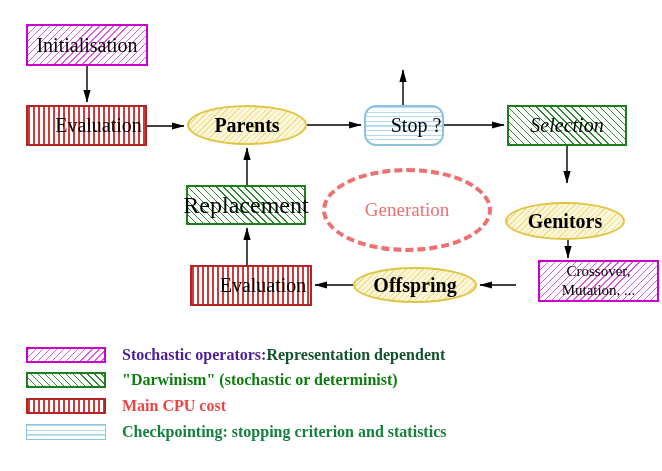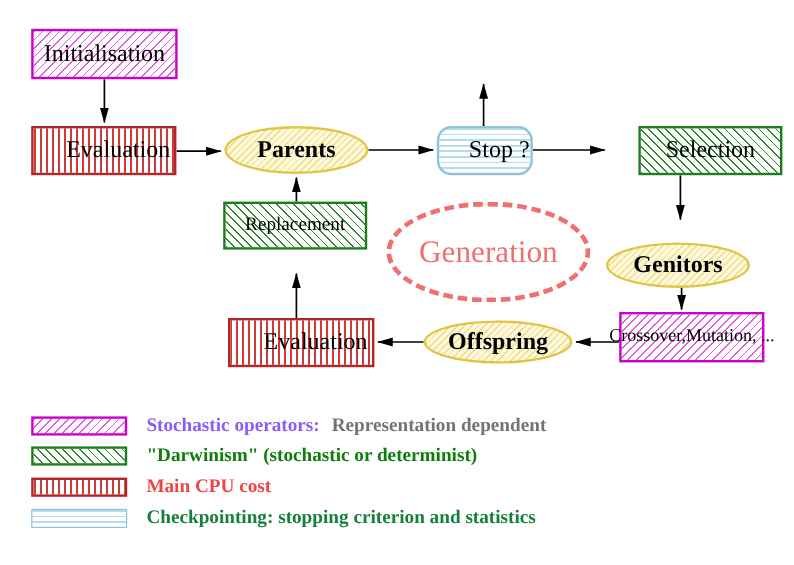--- a/index.html
+++ b/index.html
@@ -36,30 +36,30 @@
   }
   .rounded{border-radius:12px;border-width:2px;padding-left:24px;}
   
   .ellipse-yellow{
     border:2px solid #e2c445;border-radius:50%;background-color:#fdf8da;
     background-image:repeating-linear-gradient(135deg,#eedd8e 0px,#eedd8e 1px,transparent 1px,transparent 4px);
     font-weight:bold;
   }
   .generation-ellipse{
     border:4px dashed #ee7070;border-radius:50%;background:transparent;
-    color:#ee7070;font-size:26px;z-index:1;
+    color:#ee7070;font-size:19px;z-index:1;
   }
-  .two-line{flex-direction:row;font-size:15px;line-height:1.3;}
+  .two-line{flex-direction:column;font-size:15px;line-height:1.3;margin-left:22px;}
   .legend-swatch{position:absolute;width:80px;height:16px;box-sizing:border-box;z-index:2;background-color:#fff;}
   .legend-text{
     position:absolute;left:122px;height:18px;display:flex;align-items:center;
     font-weight:bold;font-size:16px;white-space:nowrap;z-index:2;
   }
-  .c-magenta{color:#8b5cf6;}
-  .c-gold{color:#737373;margin-left:10px;}
+  .c-magenta{color:#4c1d95;}
+  .c-gold{color:#14532d;}
   .c-green{color:#0d7d0d;}
   .c-red{color:#ef4444;}
   .c-cyan{color:#15803d;}
 </style>
 </head>
 <body>
 
 <div class="stage">
 
   <svg class="arrow-layer" width="662" height="471" viewBox="0 0 662 471">
@@ -91,25 +91,25 @@
 
   <div class="node ellipse-yellow" style="left:187px;top:105px;width:120px;height:40px;">
     <span>Parents</span>
   </div>
 
 
   <div class="node box-cyan rounded" style="left:364px;top:105px;width:80px;height:41px;">
     <span>Stop ?</span>
   </div>
 
-  <div class="node box-green" style="left:532px;top:105px;width:120px;height:41px;">
+  <div class="node box-green" style="left:507px;top:105px;width:120px;height:41px;font-style:italic;">
     <span>Selection</span>
   </div>
 
-  <div class="node box-green" style="left:186px;top:168px;width:120px;height:40px;font-size:16px;">
+  <div class="node box-green" style="left:186px;top:185px;width:120px;height:40px;font-size:24px;">
     <span>Replacement</span>
   </div>
 
   <div class="node generation-ellipse" style="left:322px;top:168px;width:170px;height:84px;">
     <span>Generation</span>
   </div>
 
   <div class="node ellipse-yellow" style="left:505px;top:185px;width:120px;height:38px;margin-top:17px;">
     <span>Genitors</span>
   </div>

